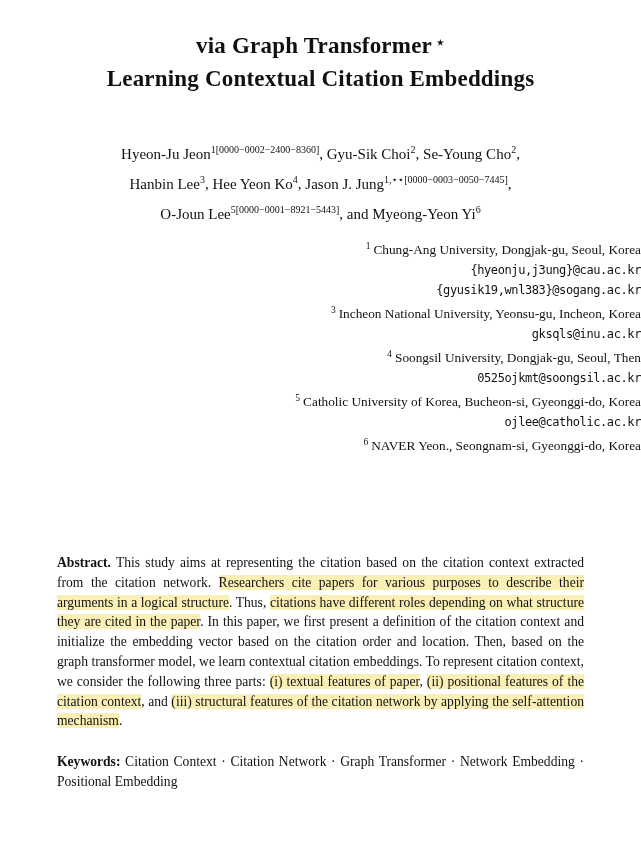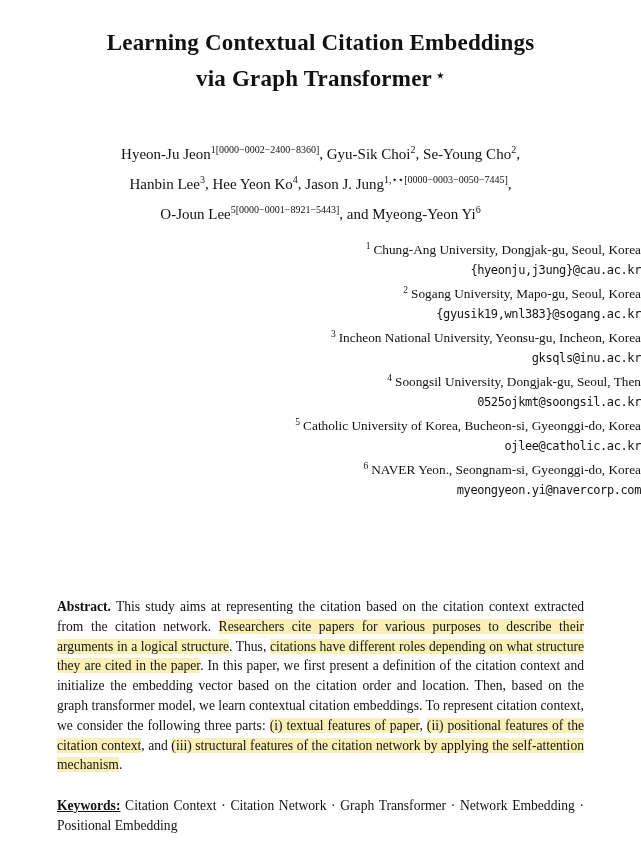--- a/index.html
+++ b/index.html
@@ -62,51 +62,49 @@
   }
   .abstract .label { font-weight:bold; }
   .hl { background:#faf0b6; }
   .keywords {
     width:527px;
     margin:21px auto 0 auto;
     font-size:13.6px;
     line-height:19.8px;
     text-align:justify;
   }
-  .keywords .label { font-weight:bold;text-decoration:underline; }
+  .keywords .label { font-weight:bold; }
 </style>
 </head>
 <body>
 
 <div class="page">
 
   <div class="title">
+    <div><span>via Graph Transformer</span><span class="star">⋆</span></div>
     <div>Learning Contextual Citation Embeddings</div>
-    <div><span>via Graph Transformer</span><span class="star">⋆</span></div>
   </div>
 
   <div class="authors">
     <div><span>Hyeon-Ju Jeon</span><sup>1[0000−0002−2400−8360]</sup><span>, </span><span>Gyu-Sik Choi</span><sup>2</sup><span>, </span><span>Se-Young Cho</span><sup>2</sup><span>,</span></div>
     <div><span>Hanbin Lee</span><sup>3</sup><span>, </span><span>Hee Yeon Ko</span><sup>4</sup><span>, </span><span>Jason J. Jung</span><sup>1,⋆⋆[0000−0003−0050−7445]</sup><span>,</span></div>
     <div><span>O-Joun Lee</span><sup>5[0000−0001−8921−5443]</sup><span>, and </span><span>Myeong-Yeon Yi</span><sup>6</sup></div>
   </div>
 
   <div class="affiliations">
     <div><span class="affil-num">1</span><span>Chung-Ang University, Dongjak-gu, Seoul, Korea</span></div>
     <div class="email">{hyeonju,j3ung}@cau.ac.kr</div>
-    <div><span class="affil-num">2</span><span>Sogang University, Mapo-gu, Seoul, Korea</span></div>
     <div class="email">{gyusik19,wnl383}@sogang.ac.kr</div>
     <div><span class="affil-num">3</span><span>Incheon National University, Yeonsu-gu, Incheon, Korea</span></div>
     <div class="email">gksqls@inu.ac.kr</div>
     <div><span class="affil-num">4</span><span>Soongsil University, Dongjak-gu, Seoul, Then</span></div>
     <div class="email">0525ojkmt@soongsil.ac.kr</div>
     <div><span class="affil-num">5</span><span>Catholic University of Korea, Bucheon-si, Gyeonggi-do, Korea</span></div>
     <div class="email">ojlee@catholic.ac.kr</div>
     <div><span class="affil-num">6</span><span>NAVER Yeon., Seongnam-si, Gyeonggi-do, Korea</span></div>
-    <div class="email">myeongyeon.yi@navercorp.com</div>
   </div>
 
   <div class="abstract">
     <span class="label">Abstract.</span><span> This study aims at representing the citation based on the citation context extracted from the citation network. </span><span class="hl">Researchers cite papers for various purposes to describe their arguments in a logical structure</span><span>. Thus, </span><span class="hl">citations have different roles depending on what structure they are cited in the paper</span><span>. In this paper, we first present a definition of the citation context and initialize the embedding vector based on the citation order and location. Then, based on the graph transformer model, we learn contextual citation embeddings. To represent citation context, we consider the following three parts: </span><span class="hl">(i) textual features of paper</span><span>, </span><span class="hl">(ii) positional features of the citation context</span><span>, and </span><span class="hl">(iii) structural features of the citation network by applying the self-attention mechanism</span><span>.</span>
   </div>
 
   <div class="keywords">
     <span class="label">Keywords:</span><span> Citation Context · Citation Network · Graph Transformer · Network Embedding · Positional Embedding</span>
   </div>
 

